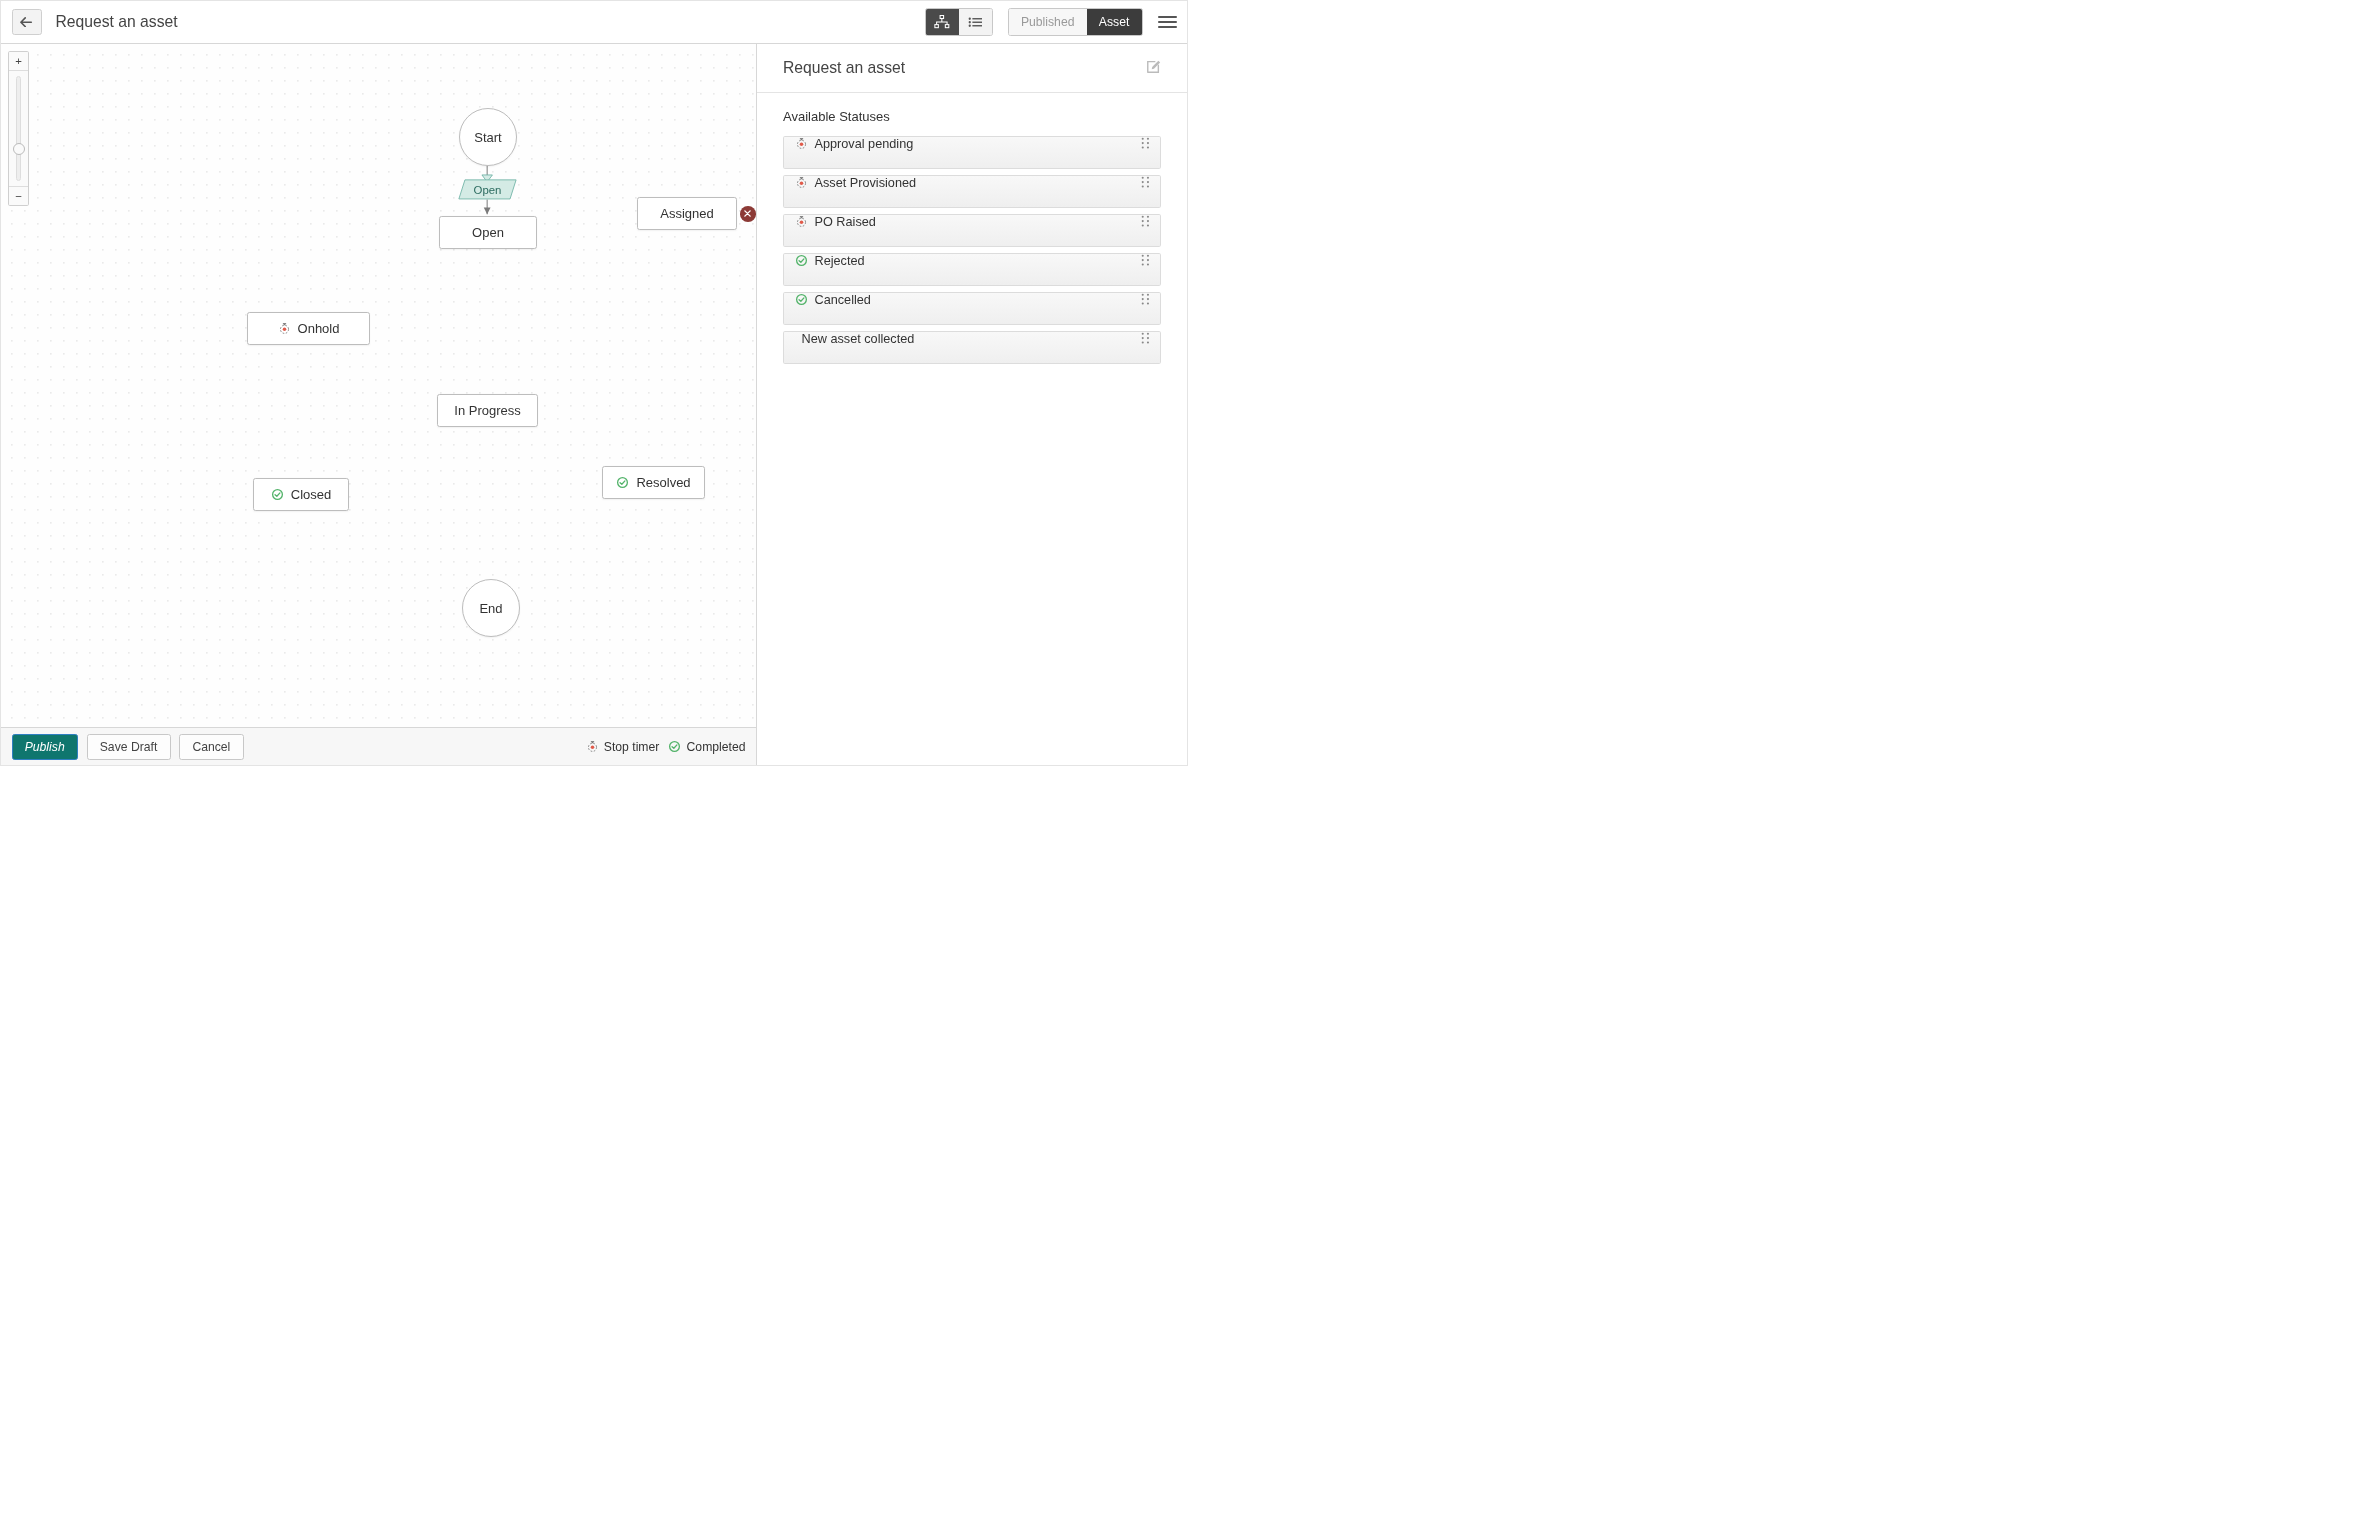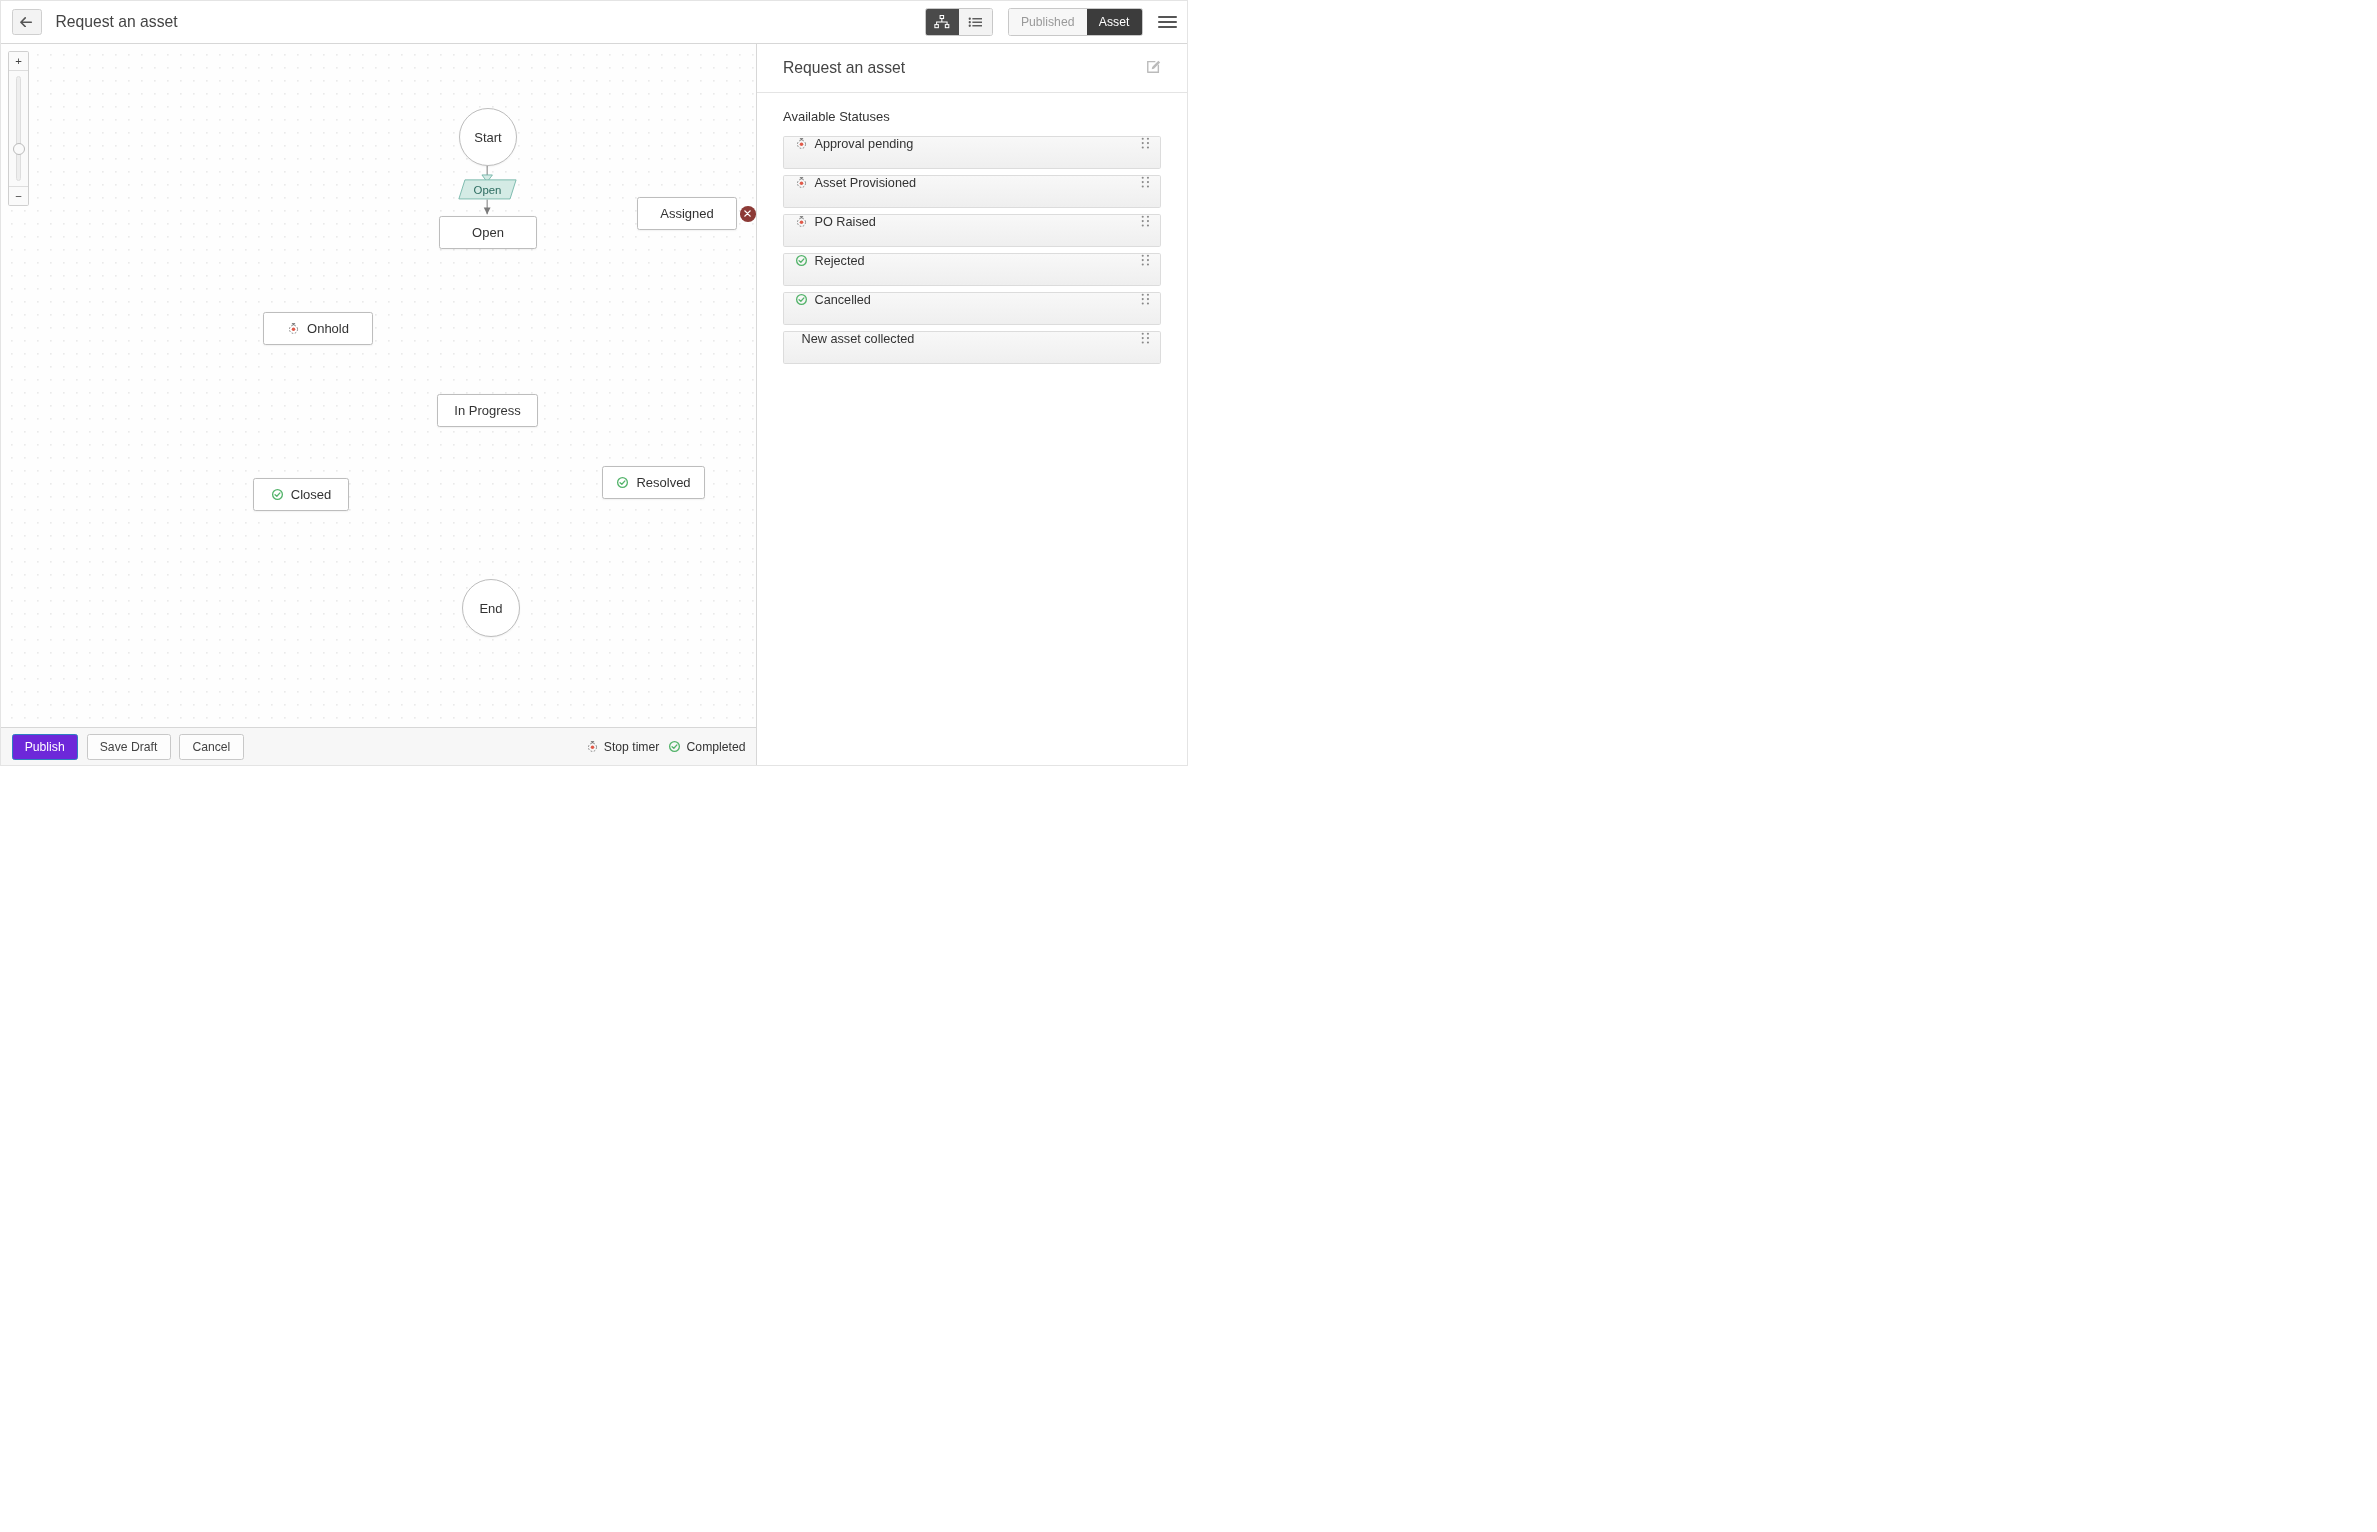--- a/index.html
+++ b/index.html
@@ -177,21 +177,21 @@
     position:absolute; left:0; right:0; bottom:0;
     height:38px; border-top:0.9px solid var(--border);
     background:#f7f7f7;
     display:flex; align-items:center; padding:0 10.5px; gap:8.7px;
   }
   .btn {
     height:26px; padding:0 12.2px; border:0.9px solid #c8c8c8; border-radius:2.6px;
     background:#fdfdfd; cursor:pointer; font-size:12.2px; color:#444;
     display:inline-flex; align-items:center;
   }
-  .btn.primary { background:#6d28d9; border-color:#2f7fc2; color:#fff; }
+  .btn.primary { background:#0f766e; border-color:#2f7fc2; color:#fff;font-style:italic; }
   .legend { margin-left:auto; display:flex; gap:9px; align-items:center; }
   .legend .item { display:flex; align-items:center; gap:5.2px; font-size:12.2px; color:#333; }
   
   .side {
     width:430px; background:#fff;
     display:flex; flex-direction:column;
     position:relative;
   }
   .side-head {
     height:49px; display:flex; align-items:center; padding:0 26px;
@@ -307,21 +307,21 @@
 
       <div class="node-rect" style="left:636px;top:153px;width:100px;">
         <span>Assigned</span>
       </div>
       <div class="remove-badge" style="left:739px;top:162px;">
         <svg width="7" height="7" viewBox="0 0 8 8">
             <path d="M1 1 L7 7 M7 1 L1 7" stroke="#fff" stroke-width="1.6" stroke-linecap="round"></path>
           </svg>
       </div>
 
-      <div class="node-rect" style="left:246px;top:268px;width:110px;margin-left:16px;">
+      <div class="node-rect" style="left:246px;top:268px;width:123px;">
         <span class="ic">
           <svg width="13" height="13" viewBox="0 0 16 16">
               <circle cx="8" cy="9" r="5" fill="none" stroke="#666" stroke-width="1" stroke-dasharray="2 2"></circle>
               <circle cx="8" cy="9" r="2.2" fill="#e05a4a"></circle>
               <rect x="6" y="1.5" width="4" height="1.4" fill="#666"></rect>
               <line x1="8" y1="2.5" x2="8" y2="4" stroke="#666" stroke-width="1"></line>
             </svg>
         </span>
         <span>Onhold</span>
       </div>

